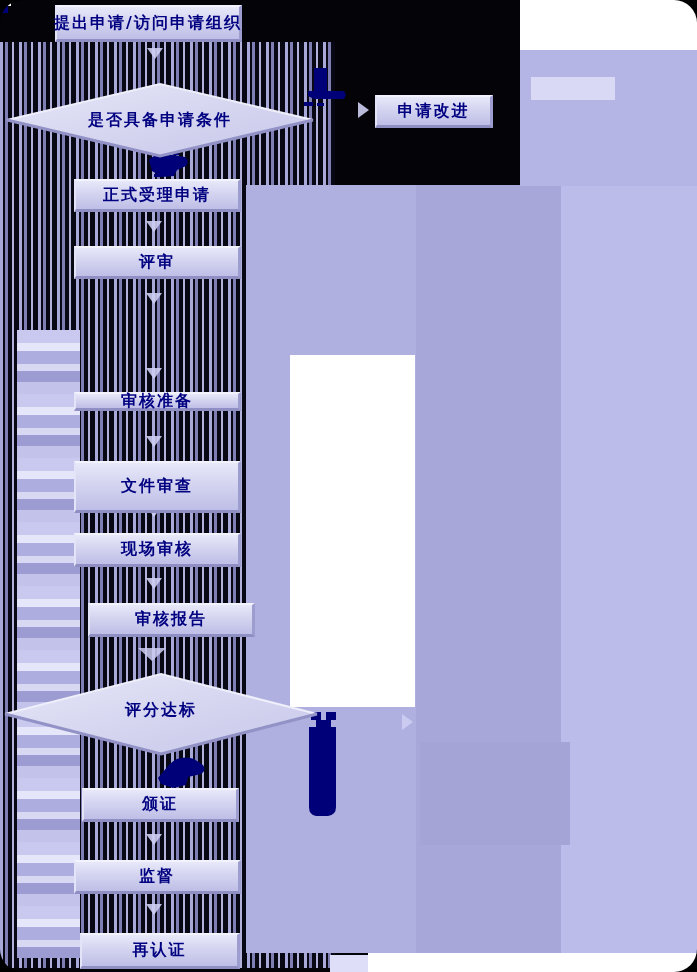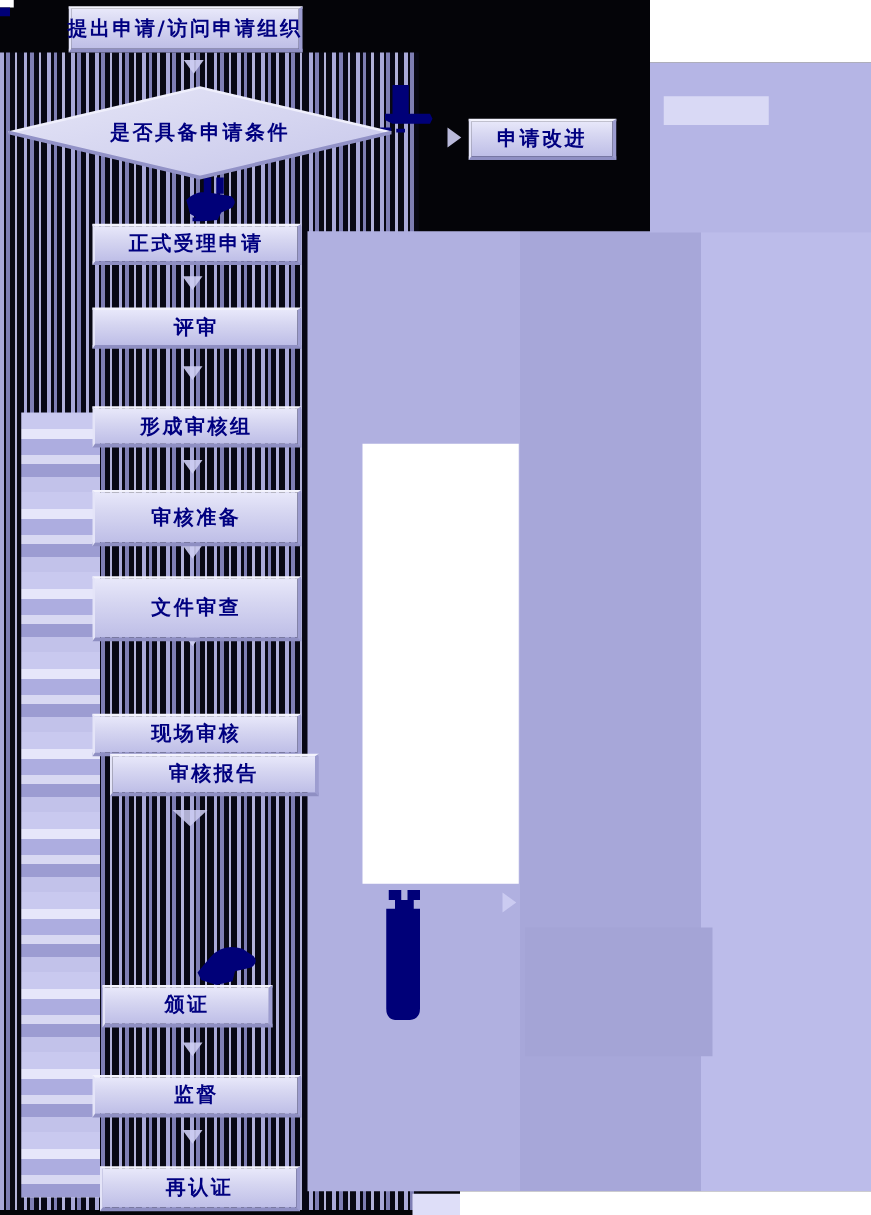--- a/index.html
+++ b/index.html
@@ -2,20 +2,21 @@
 <html><head>
 <meta charset="utf-8">
 <style>
   html,body{margin:0;padding:0;background:#000;}
   #stage{
     position:relative;
     width:697px;height:972px;
     background:#040408;
     overflow:hidden;
     font-family:"DejaVu Sans", sans-serif;
+    border-radius:23px;
   }
   .abs{position:absolute;}
   
   .v-streaks{
     background:repeating-linear-gradient(90deg,
       rgba(178,178,228,.95) 0 3px, rgba(8,8,20,1) 3px 5px,
       rgba(148,148,210,.85) 5px 8px, rgba(8,8,20,1) 8px 12px,
       rgba(196,196,240,.9) 12px 14px, rgba(8,8,20,1) 14px 19px);
   }
   .h-bands{
@@ -103,21 +104,21 @@
     <path d="M8,2 h10 v8 h-10 z M23,2 h10 v8 h-10 z M13,10 h15 v7 h-15 z M6,17 h27 v80 q0,8 -8,9 l-12,0 q-7,-1 -7,-9 z"></path>
   </svg>
   <svg class="glyph" style="left:150px;top:750px;" width="58" height="46" viewBox="0 0 58 46">
     <path d="M8,28 l10,-12 q10,-12 26,-7 l9,6 q4,5 -2,9 l-13,3 -2,8 -13,3 -12,-4 z M2,40 h9 v3 h-9 z M15,42 h6 v3 h-6 z"></path>
   </svg>
 
   <div class="node" style="left:55px;top:5px;width:187px;height:37px;">
       <span>提出申请/访问申请组织</span>
     </div>
 
-  <div class="diamond" style="left:4px;top:67px;width:312px;height:78px;">
+  <div class="diamond" style="left:4px;top:81px;width:312px;height:78px;">
     <svg width="312" height="78" viewBox="0 0 312 78">
       <defs>
         <linearGradient id="dg1" x1="0" y1="0" x2="1" y2="1">
           <stop offset="0" stop-color="#e6e6f7"></stop>
             <stop offset="1" stop-color="#c6c6ea"></stop>
         </linearGradient>
       </defs>
       <polygon points="156,3 309,39 156,75 3,39" fill="url(#dg1)"></polygon>
       <polyline points="3,39 156,3 309,39" fill="none" stroke="#efeffc" stroke-width="2"></polyline>
       <polyline points="309,39 156,75 3,39" fill="none" stroke="#9292c7" stroke-width="3"></polyline>
@@ -130,43 +131,48 @@
     </div>
 
   <div class="node" style="left:74px;top:179px;width:167px;height:33px;">
       <span>正式受理申请</span>
     </div>
 
   <div class="node" style="left:74px;top:246px;width:167px;height:33px;">
       <span>评审</span>
     </div>
 
-  <div class="node" style="left:74px;top:325px;width:167px;height:33px;">
-      <span>形成审核组</span>
-    </div>
 
-  <div class="node" style="left:74px;top:392px;width:167px;height:45px;">
+  <div class="node" style="left:74px;top:392px;width:167px;height:19px;">
       <span>审核准备</span>
     </div>
 
   <div class="node" style="left:74px;top:461px;width:167px;height:52px;">
       <span>文件审查</span>
     </div>
 
-  <div class="node" style="left:74px;top:533px;width:167px;height:34px;margin-top:38px;">
+  <div class="node" style="left:74px;top:533px;width:167px;height:34px;">
       <span>现场审核</span>
     </div>
 
   <div class="node" style="left:88px;top:603px;width:167px;height:34px;">
       <span>审核报告</span>
     </div>
 
+  <div class="diamond" style="left:2px;top:670px;width:318px;height:88px;">
+    <svg width="318" height="88" viewBox="0 0 318 88">
+      <polygon points="159,4 315,44 159,84 3,44" fill="url(#dg1)"></polygon>
+      <polyline points="3,44 159,4 315,44" fill="none" stroke="#efeffc" stroke-width="2"></polyline>
+      <polyline points="315,44 159,84 3,44" fill="none" stroke="#9292c7" stroke-width="3"></polyline>
+    </svg>
+    <div class="lbl" style="padding-bottom:8px;">评分达标</div>
+  </div>
 
 
-  <div class="node" style="left:82px;top:788px;width:136px;height:34px;">
+  <div class="node" style="left:82px;top:788px;width:157px;height:34px;">
       <span>颁证</span>
     </div>
 
   <div class="node" style="left:80px;top:933px;width:160px;height:36px;">
       <span>再认证</span>
     </div>
 
   <div class="node" style="left:74px;top:860px;width:167px;height:34px;">
       <span>监督</span>
     </div>

